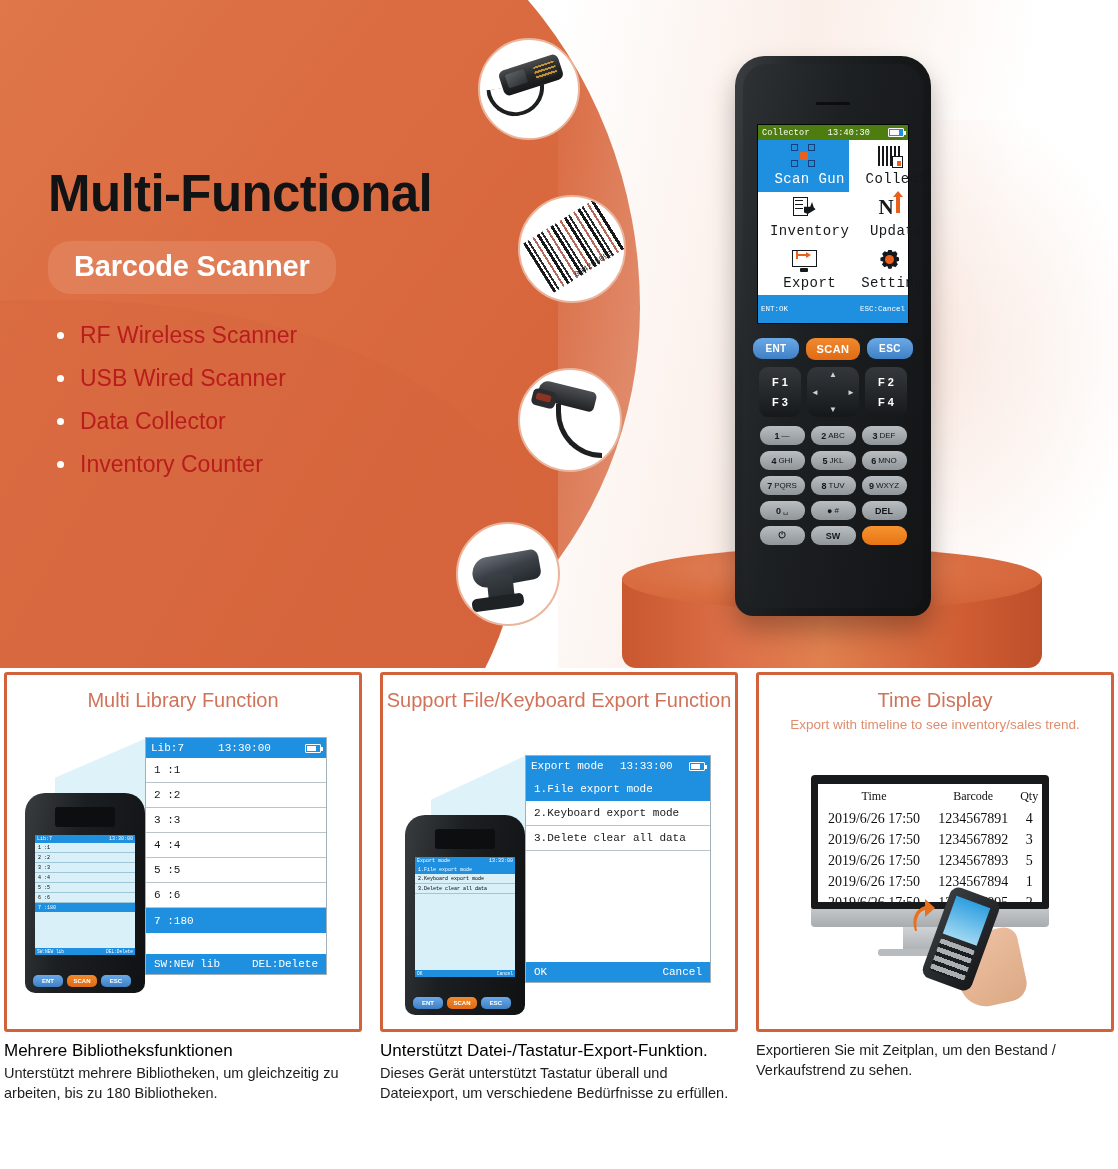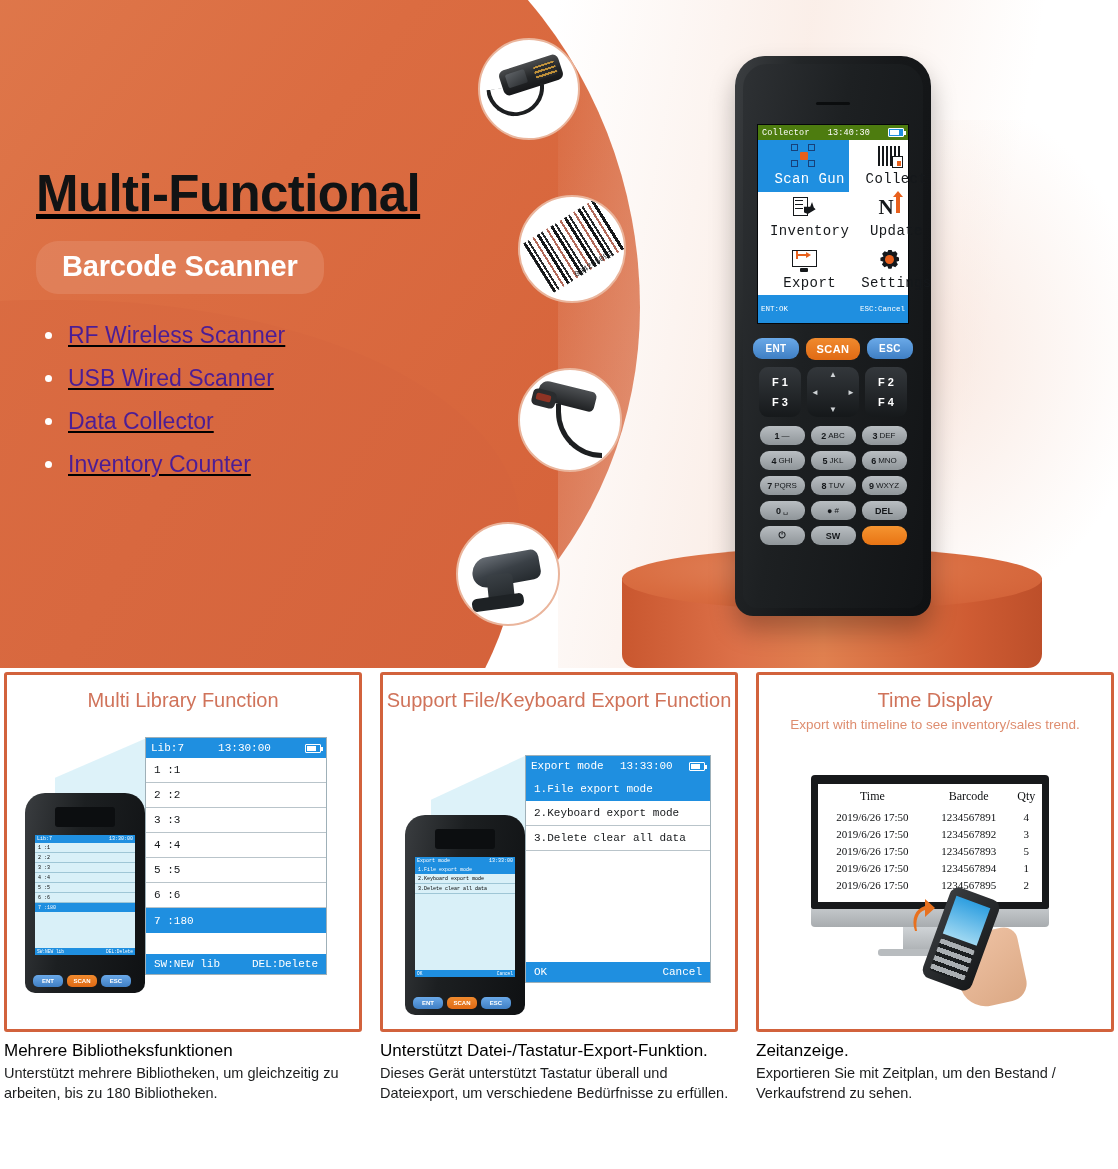--- a/index.html
+++ b/index.html
@@ -37,37 +37,37 @@
     position: absolute;
     right: 0; top: 0; width: 560px; height: 668px;
     background: linear-gradient(100deg, rgba(255,255,255,0) 0%, rgba(247,225,214,0.55) 38%, rgba(255,255,255,0) 72%);
   }
   .hero-wash2 {
     position: absolute;
     right: -40px; top: 120px; width: 420px; height: 520px;
     background: radial-gradient(ellipse at 40% 45%, rgba(244,214,200,0.6) 0%, rgba(255,255,255,0) 68%);
   }
 
-  .hero-text { position: absolute; left: 36px; top: 168px; width: 520px; z-index: 6; text-decoration: underline; }
+  .hero-text { position: absolute; left: 48px; top: 168px; width: 520px; z-index: 6; }
   .headline {
     font-size: 51px; font-weight: bold; color: #111314;
     letter-spacing: -0.6px; line-height: 1.0;
   }
   .subpill {
     display: inline-block; margin-top: 22px;
     padding: 9px 26px 11px 26px;
     background: rgba(228,140,105,0.55);
     border-radius: 22px;
     color: #ffffff; font-size: 29px; font-weight: bold;
     letter-spacing: -0.2px;
   }
   .feature-list { margin-top: 30px; list-style: none; }
   .feature-list li {
     position: relative; padding-left: 32px;
-    font-size: 23px; color: #4c1d95; line-height: 1.0;
+    font-size: 23px; color: #b91c1c; line-height: 1.0;
     margin-bottom: 20px;
   }
   .feature-list li::before {
     content: ""; position: absolute; left: 9px; top: 8px;
     width: 7px; height: 7px; border-radius: 50%; background: #ffffff;
   }
 
   
   .circ {
     position: absolute; border-radius: 50%;
@@ -437,21 +437,21 @@
   }
   .mon-base {
     position:absolute; left:50%; top:174px; transform:translateX(-50%);
     width:104px; height:7px; background:#b8bcbf; border-radius:3px;
   }
   table.ttab { width:100%; border-collapse:collapse; font-family:"Liberation Serif", serif; }
   table.ttab th {
     font-size:12px; font-weight:normal; color:#0d0f11; padding:5px 2px 4px 2px;
   }
   table.ttab td {
-    font-size:11px; color:#0d0f11; text-align:center; padding:2.5px 2px;
+    font-size:14px; color:#0d0f11; text-align:center; padding:2.5px 2px;
     white-space:nowrap;
   }
   .arrow-up {
     position:absolute; left:150px; top:222px; width:26px; height:34px; z-index:4;
   }
   .hand-dev {
     position:absolute; left:176px; top:216px; width:86px; height:120px; z-index:5;
   }
   .hd-phone {
     position:absolute; left:0; top:0; width:52px; height:96px;
@@ -827,16 +827,15 @@
 <div class="captions">
   <div class="cap">
     <h4>Mehrere Bibliotheksfunktionen</h4>
     <p>Unterstützt mehrere Bibliotheken, um gleichzeitig zu arbeiten, bis zu 180 Bibliotheken.</p>
   </div>
   <div class="cap">
     <h4>Unterstützt Datei-/Tastatur-Export-Funktion.</h4>
     <p>Dieses Gerät unterstützt Tastatur überall und Dateiexport, um verschiedene Bedürfnisse zu erfüllen.</p>
   </div>
   <div class="cap">
-    <h4>Zeitanzeige.</h4>
     <p>Exportieren Sie mit Zeitplan, um den Bestand / Verkaufstrend zu sehen.</p>
   </div>
 </div>
 
 </body></html>

